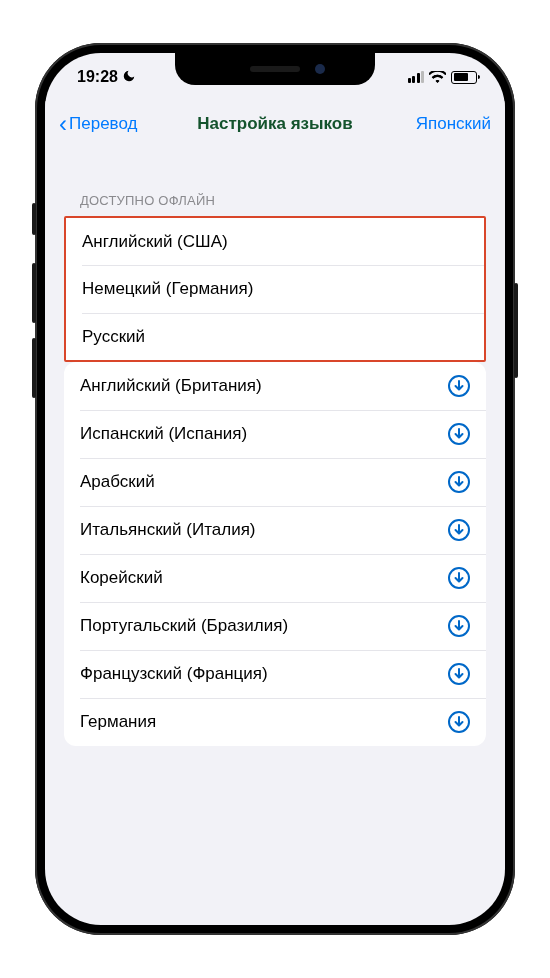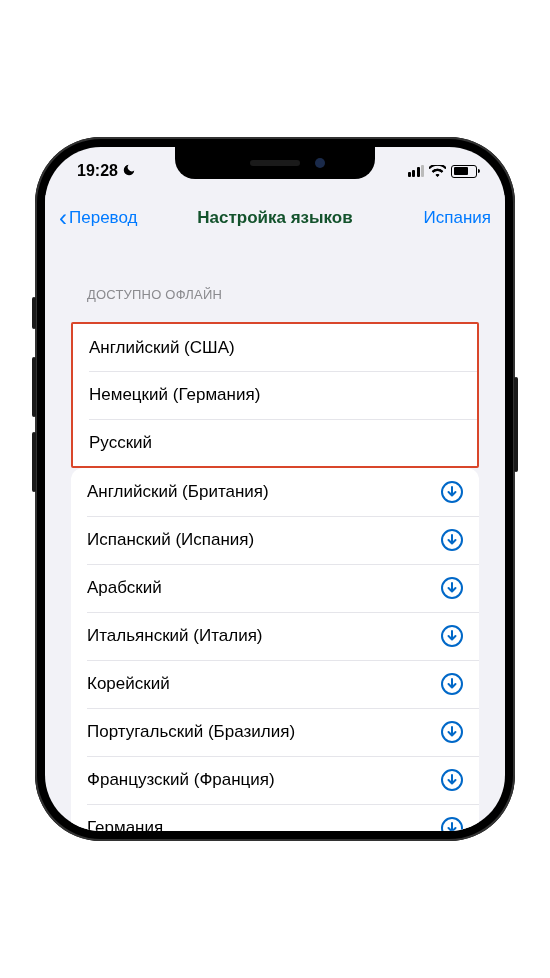--- a/index.html
+++ b/index.html
@@ -8,21 +8,21 @@
     height: 978px;
     background: #ffffff;
     font-family: -apple-system, BlinkMacSystemFont, "Segoe UI", Helvetica, Arial, sans-serif;
     display: flex;
     align-items: center;
     justify-content: center;
     position: relative;
   }
   .phone-frame {
     width: 480px;
-    height: 704px;
+    height: 892px;
     background: #000;
     border-radius: 66px;
     padding: 10px;
     position: relative;
     box-shadow: 0 0 0 2px #333 inset;
   }
   .phone-inner {
     width: 100%;
     height: 100%;
     background: #f2f2f7;
@@ -98,42 +98,41 @@
     justify-content: space-between;
     padding: 0 14px;
     background: #f2f2f7;
   }
   .back-btn { display: flex; align-items: center; color: #007aff; font-size: 17px; }
   .back-chevron { font-size: 24px; font-weight: 400; margin-right: 2px; line-height: 1; }
   .nav-title { font-size: 17px; font-weight: 600; color: #14532d; position: absolute; left: 0; right: 0; text-align: center; pointer-events: none; }
   .edit-btn { color: #007aff; font-size: 17px; }
 
   .content {
-    padding: 0 26px;
+    padding: 0 19px;
     height: calc(100% - 94px);
     overflow: hidden;
     position: relative;
   }
   .section-header {
     font-size: 13px;
     color: #8a8a8e;
     letter-spacing: 0.2px;
     padding: 28px 16px 8px 16px;
     text-transform: uppercase;
   }
   .section-header.first { padding-top: 46px; }
   .list-group {
     background: #fff;
     border-radius: 12px;
     overflow: hidden;
   }
   .list-group.highlighted {
     border: 2px solid #d9462a;
     border-radius: 2px;
-    margin-top: 12px;
   }
   .list-row {
     display: flex;
     align-items: center;
     justify-content: space-between;
     padding: 13px 16px;
     min-height: 46px;
     position: relative;
   }
   .list-row + .list-row::before {
@@ -218,21 +217,21 @@
         </span>
       </div>
     </div>
 
     <div class="nav-bar">
       <div class="back-btn">
         <span class="back-chevron">‹</span>
         <span>Перевод</span>
       </div>
       <div class="nav-title">Настройка языков</div>
-      <div class="edit-btn">Испания</div>
+      <div class="edit-btn">Японский</div>
     </div>
 
     <div class="content">
 
       <div class="section-header first">ДОСТУПНО ОФЛАЙН</div>
       <div class="list-group highlighted">
         <div class="list-row">
           <span class="row-label">Английский (США)</span>
         </div>
         <div class="list-row">

